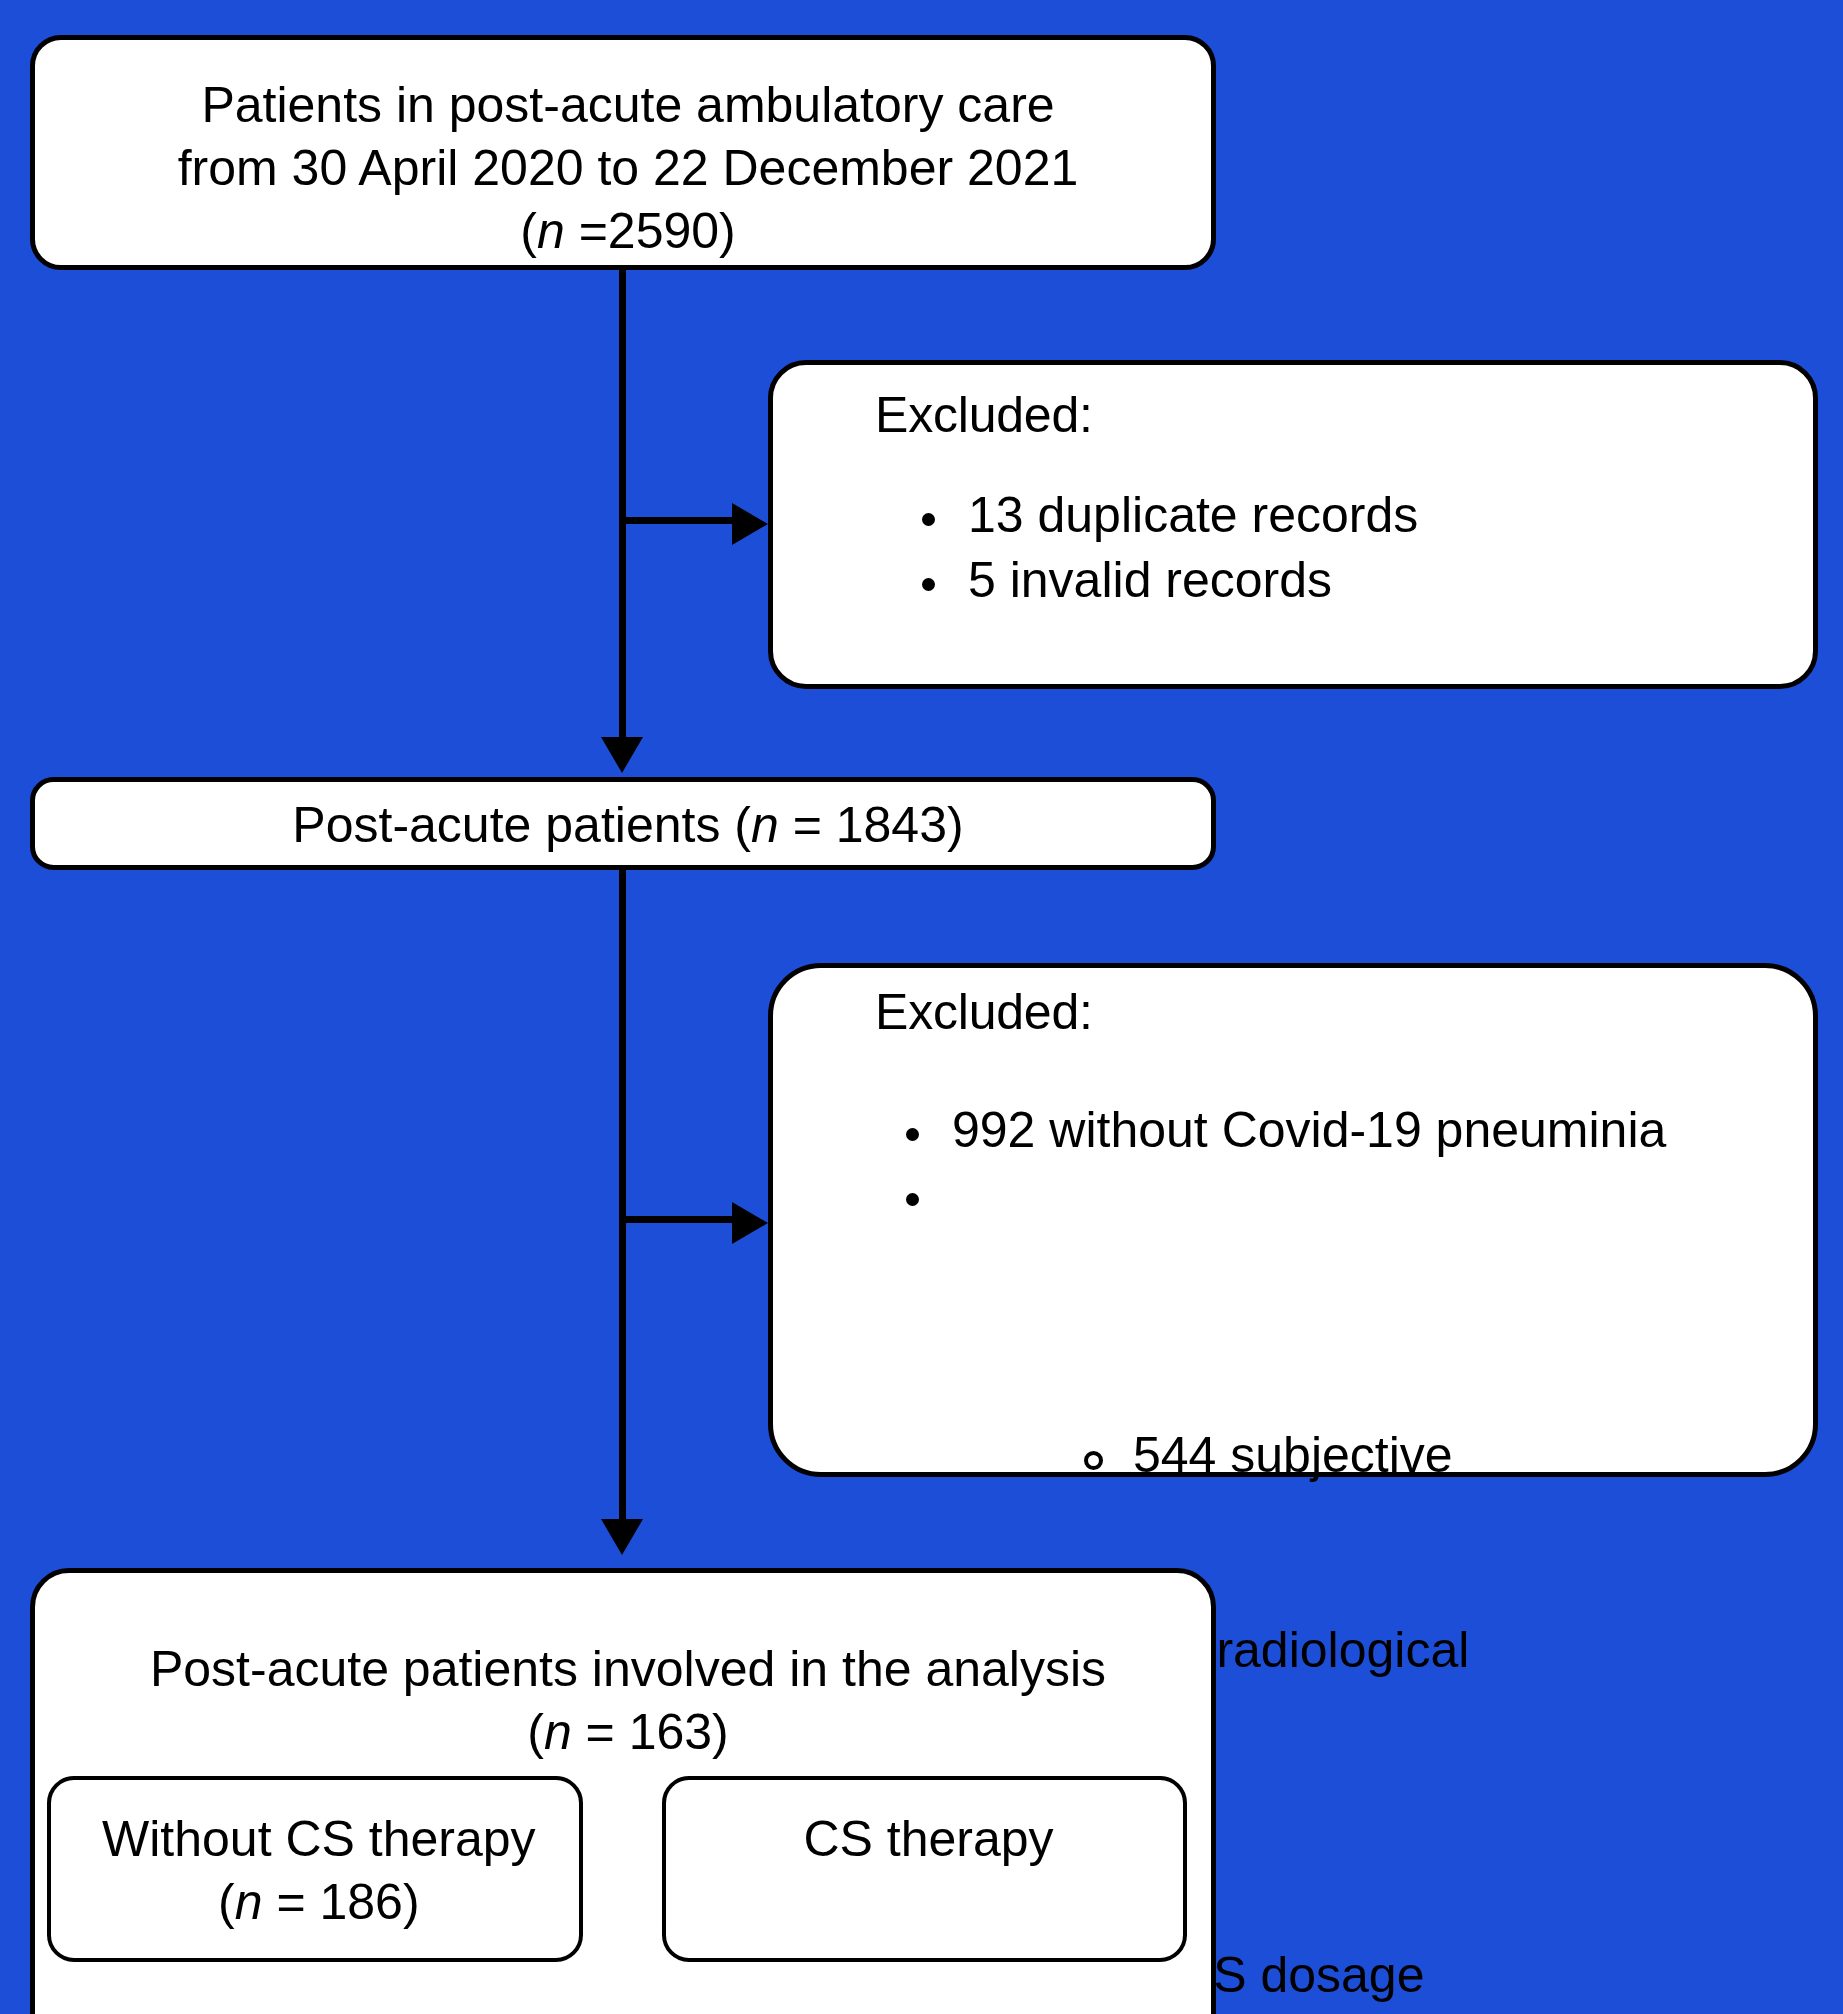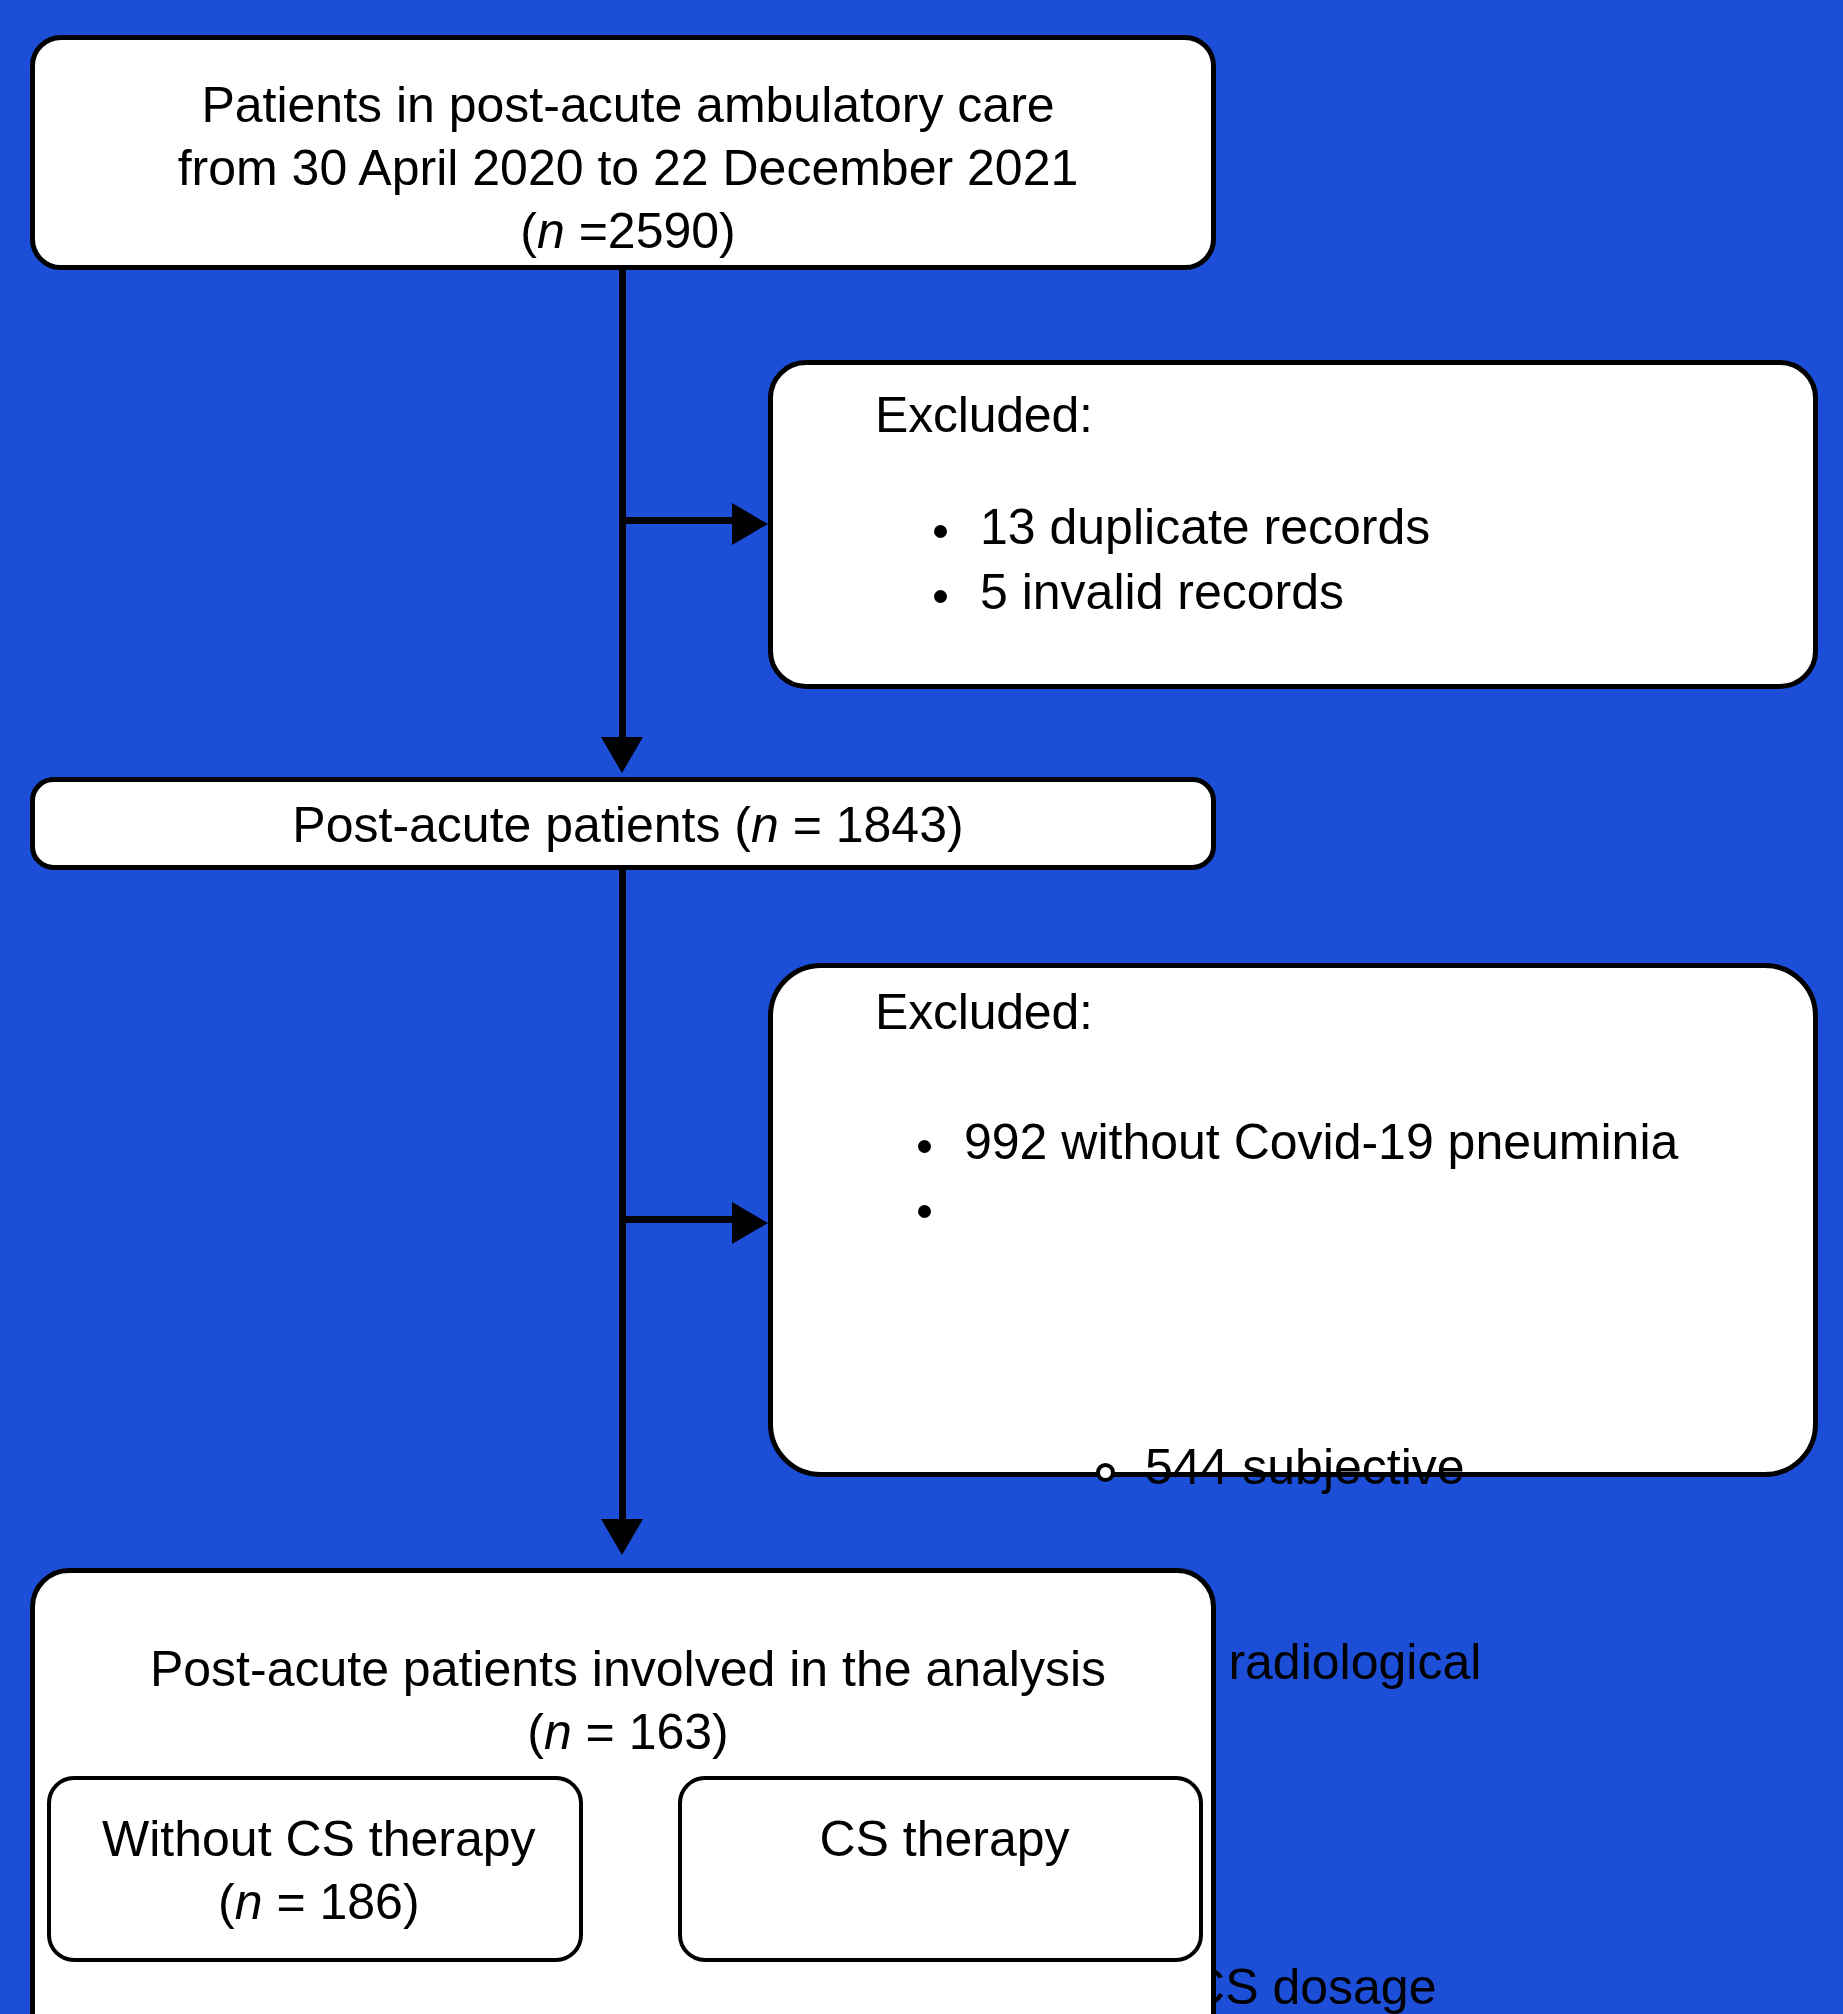--- a/index.html
+++ b/index.html
@@ -72,21 +72,21 @@
     width: 0;
     height: 0;
     border-top: 21px solid transparent;
     border-bottom: 21px solid transparent;
     border-left: 36px solid #000;
   }
 
   
   ul.lvl1 {
     position: absolute;
-    margin: 12px;
+    margin: 0;
     padding: 0 0 0 47px;
     list-style: none;
     font-size: 50px;
     line-height: 1.30;
   }
   ul.lvl1 > li {
     position: relative;
     padding-left: 46px;
     white-space: pre;
   }
@@ -182,21 +182,21 @@
       <div><span>(</span><span class="it">n</span><span> = 163)</span></div>
     </div>
 
     <div class="box thin" style="left:11.8px; top:203px; width:536px; height:186px; border-radius:27px;">
       <div class="center-blk" style="left:0; top:27.5px; width:536px;">
         <div>Without CS therapy</div>
         <div><span>(</span><span class="it">n</span><span> = 186)</span></div>
       </div>
     </div>
 
-    <div class="box thin" style="left:627px; top:203px; width:525px; height:186px; border-radius:27px;margin-left:16px;">
+    <div class="box thin" style="left:627px; top:203px; width:525px; height:186px; border-radius:27px;">
       <div class="center-blk" style="left:0; top:27.5px; width:525px;">
         <div>CS therapy</div>
       </div>
     </div>
   </div>
 
 </div>
 
 
 </body></html>

